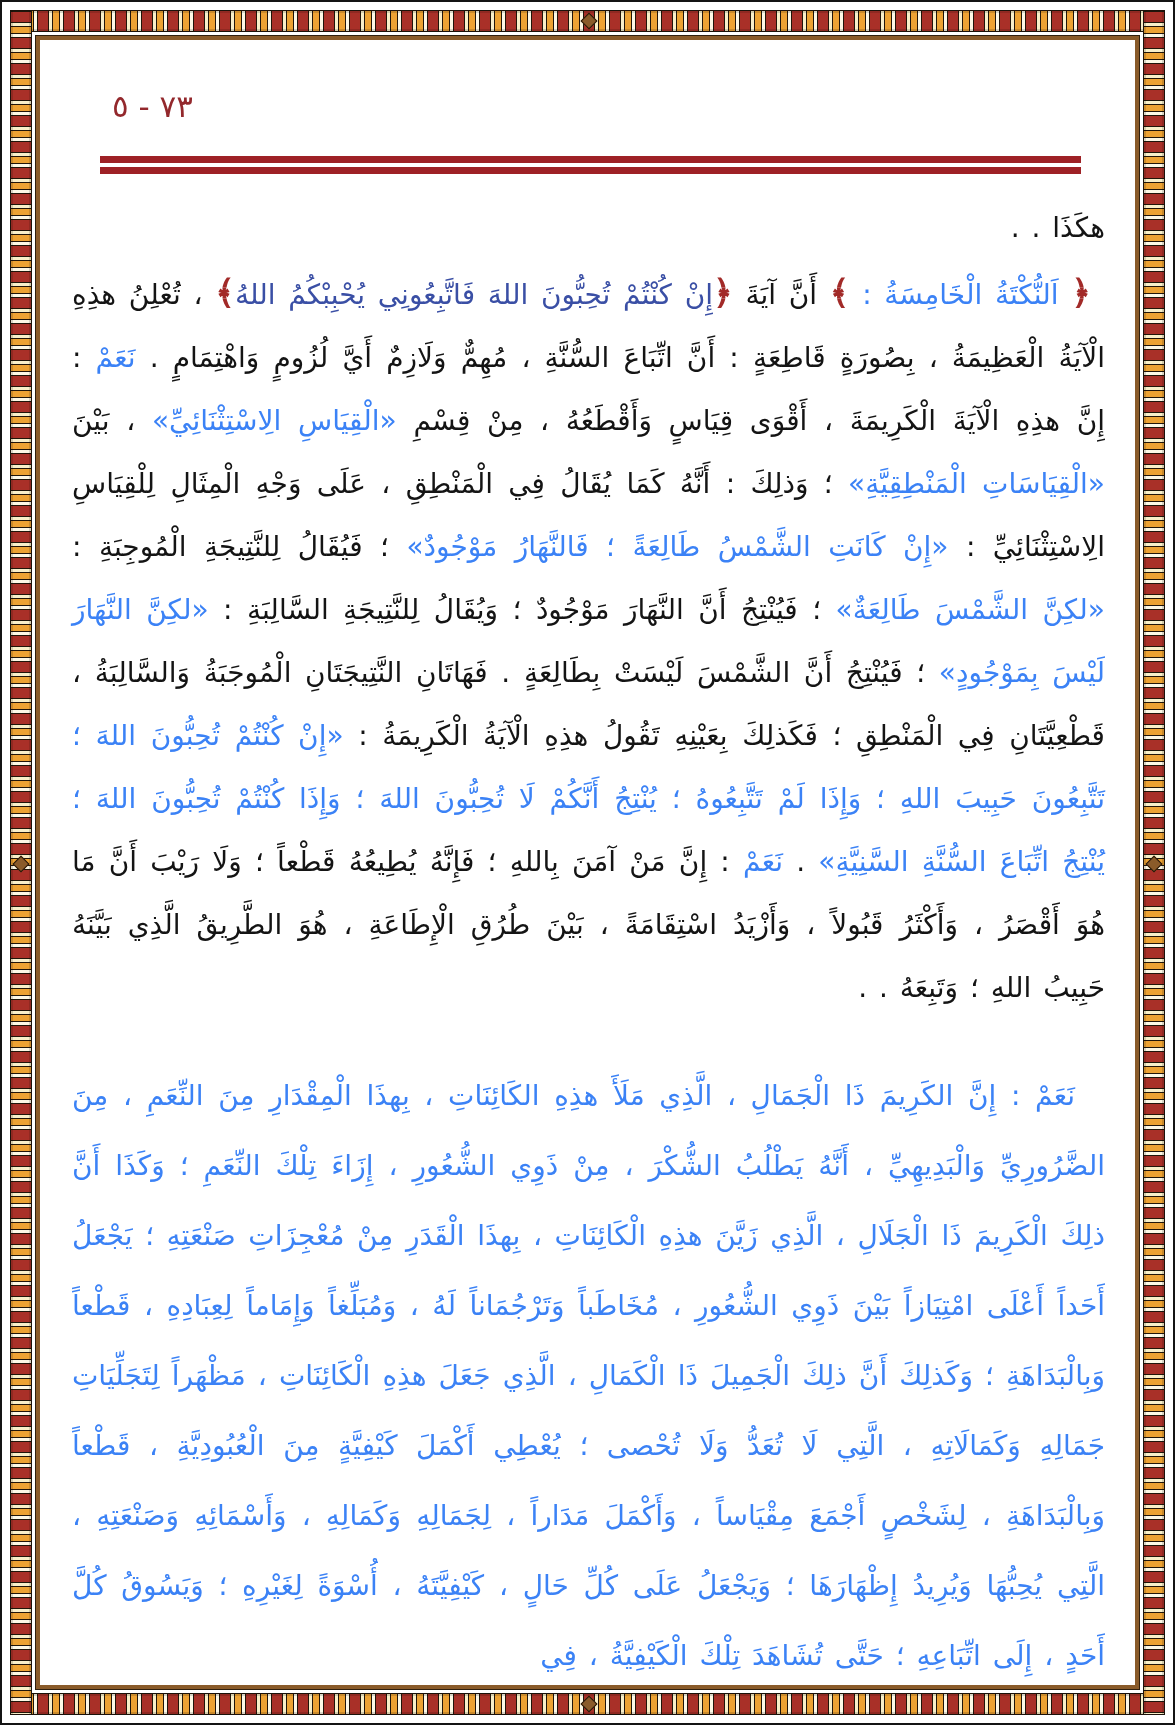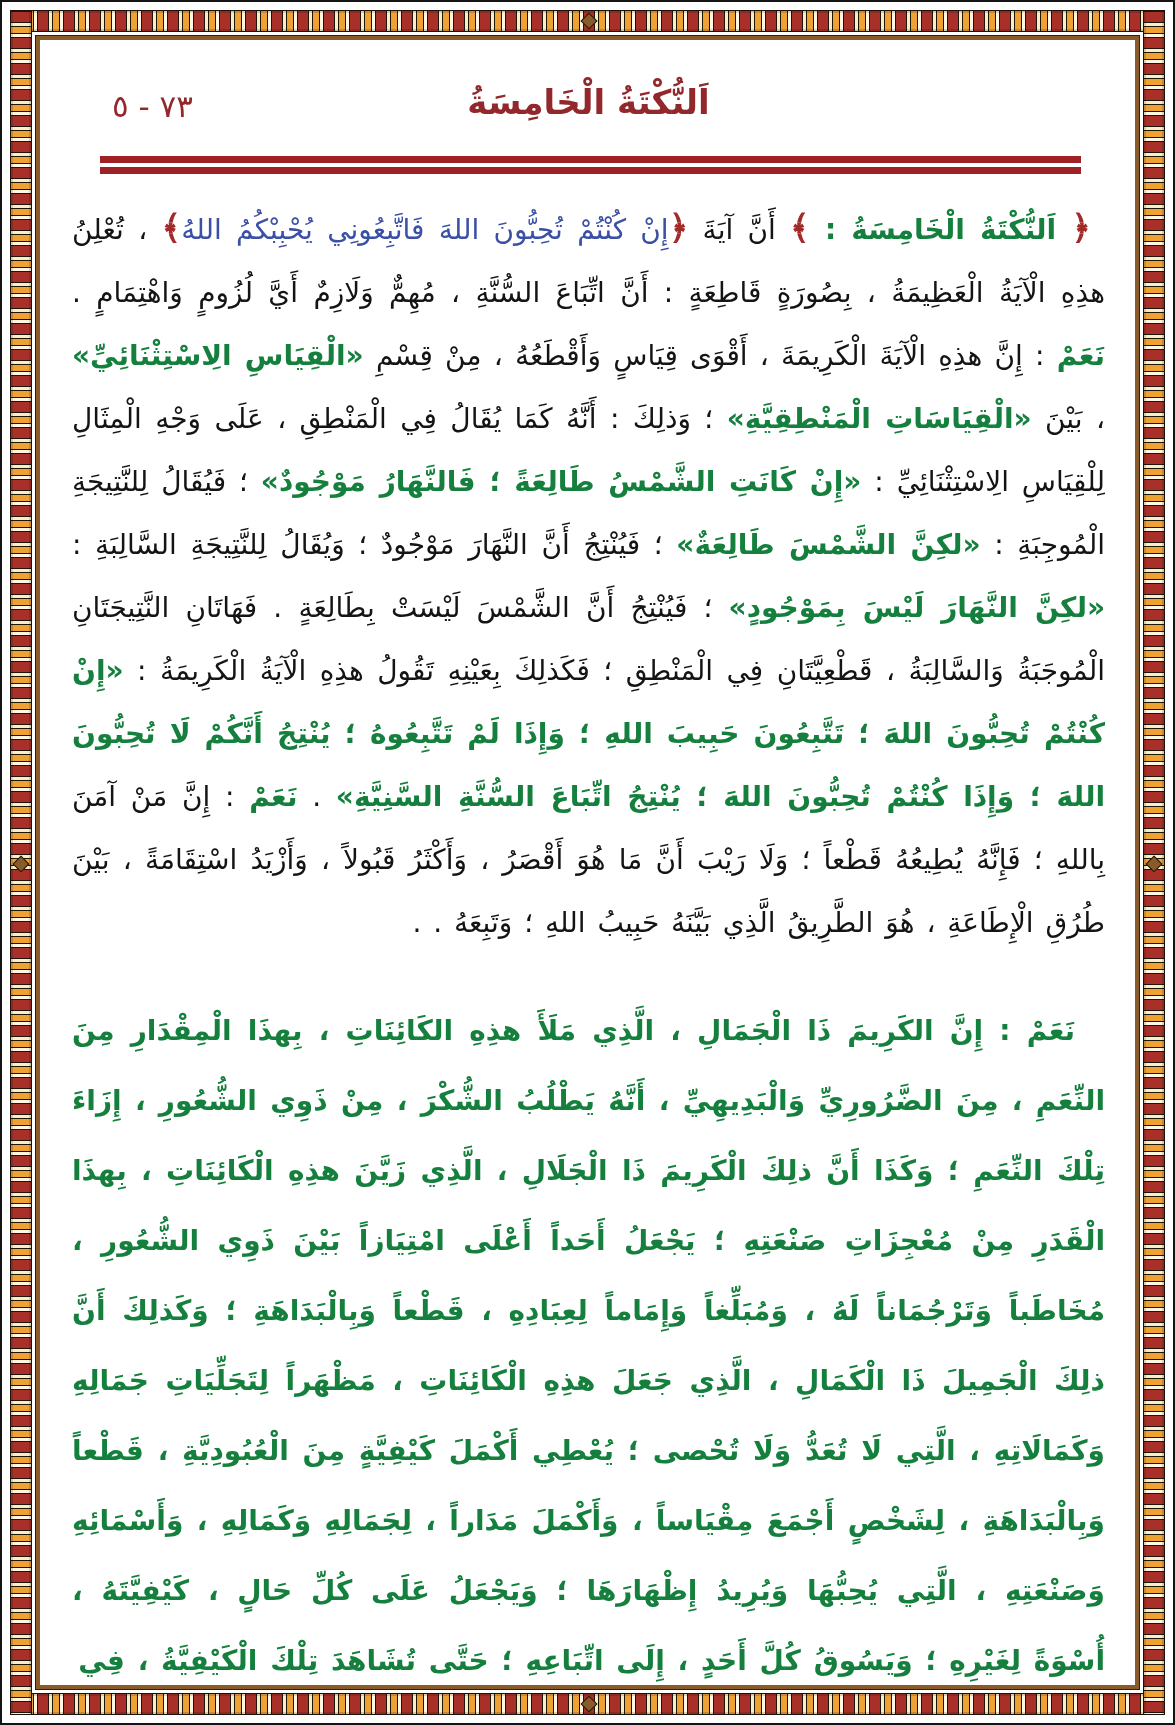--- a/index.html
+++ b/index.html
@@ -90,44 +90,44 @@
     margin:0;
     font-size:28px;
     line-height:63px;
     text-align:justify;
     color:#141414;
     word-spacing:3px;
   }
   .para + .para{margin-top:2px;}
   .para.p-last{margin-top:42px;line-height:70px;}
   .run-black{color:#141414;}
-  .run-red{color:#15803d;font-weight:bold;}
+  .run-red{color:#3b82f6;font-weight:normal;}
   .run-blue{color:#3a4fa5;font-weight:normal;}
   .run-orn{color:#a22a28;font-weight:bold;font-size:1.2em;}
 </style>
 </head>
 <body>
 
 <div class="page">
 
   <div class="chain chain-h chain-top"></div>
   <div class="chain chain-h chain-bottom"></div>
   <div class="chain chain-v chain-left"></div>
   <div class="chain chain-v chain-right"></div>
   <div class="mid-orn top"></div>
   <div class="mid-orn bottom"></div>
   <div class="mid-orn left"></div>
   <div class="mid-orn right"></div>
   <div class="inner-frame"></div>
 
   <div class="content">
     <div class="header">
-      <div class="page-title">اَلنُّكْتَةُ الْخَامِسَةُ</div>
       <div class="page-num">٧٣ - ٥</div>
     </div>
     <div class="double-rule"></div>
     <div class="body-text">
+        <p class="para"><span class="run-black">هكَذَا . .</span></p>
         <p class="para" style="text-indent: 14px;"><span class="run-orn">﴿</span><span class="run-red"> اَلنُّكْتَةُ الْخَامِسَةُ : </span><span class="run-orn">﴾</span><span class="run-black"> أَنَّ آيَةَ </span><span class="run-orn">﴿</span><span class="run-blue">إِنْ كُنْتُمْ تُحِبُّونَ اللهَ فَاتَّبِعُونِي يُحْبِبْكُمُ اللهُ</span><span class="run-orn">﴾</span><span class="run-black"> ، تُعْلِنُ هذِهِ الْآيَةُ الْعَظِيمَةُ ، بِصُورَةٍ قَاطِعَةٍ : أَنَّ اتِّبَاعَ السُّنَّةِ ، مُهِمٌّ وَلَازِمٌ أَيَّ لُزُومٍ وَاهْتِمَامٍ . </span><span class="run-red">نَعَمْ</span><span class="run-black"> : إِنَّ هذِهِ الْآيَةَ الْكَرِيمَةَ ، أَقْوَى قِيَاسٍ وَأَقْطَعُهُ ، مِنْ قِسْمِ </span><span class="run-red">«الْقِيَاسِ الِاسْتِثْنَائِيِّ»</span><span class="run-black"> ، بَيْنَ </span><span class="run-red">«الْقِيَاسَاتِ الْمَنْطِقِيَّةِ»</span><span class="run-black"> ؛ وَذلِكَ : أَنَّهُ كَمَا يُقَالُ فِي الْمَنْطِقِ ، عَلَى وَجْهِ الْمِثَالِ لِلْقِيَاسِ الِاسْتِثْنَائِيِّ : </span><span class="run-red">«إِنْ كَانَتِ الشَّمْسُ طَالِعَةً ؛ فَالنَّهَارُ مَوْجُودٌ»</span><span class="run-black"> ؛ فَيُقَالُ لِلنَّتِيجَةِ الْمُوجِبَةِ : </span><span class="run-red">«لكِنَّ الشَّمْسَ طَالِعَةٌ»</span><span class="run-black"> ؛ فَيُنْتِجُ أَنَّ النَّهَارَ مَوْجُودٌ ؛ وَيُقَالُ لِلنَّتِيجَةِ السَّالِبَةِ : </span><span class="run-red">«لكِنَّ النَّهَارَ لَيْسَ بِمَوْجُودٍ»</span><span class="run-black"> ؛ فَيُنْتِجُ أَنَّ الشَّمْسَ لَيْسَتْ بِطَالِعَةٍ . فَهَاتَانِ النَّتِيجَتَانِ الْمُوجَبَةُ وَالسَّالِبَةُ ، قَطْعِيَّتَانِ فِي الْمَنْطِقِ ؛ فَكَذلِكَ بِعَيْنِهِ تَقُولُ هذِهِ الْآيَةُ الْكَرِيمَةُ : </span><span class="run-red">«إِنْ كُنْتُمْ تُحِبُّونَ اللهَ ؛ تَتَّبِعُونَ حَبِيبَ اللهِ ؛ وَإِذَا لَمْ تَتَّبِعُوهُ ؛ يُنْتِجُ أَنَّكُمْ لَا تُحِبُّونَ اللهَ ؛ وَإِذَا كُنْتُمْ تُحِبُّونَ اللهَ ؛ يُنْتِجُ اتِّبَاعَ السُّنَّةِ السَّنِيَّةِ»</span><span class="run-black"> . </span><span class="run-red">نَعَمْ</span><span class="run-black"> : إِنَّ مَنْ آمَنَ بِاللهِ ؛ فَإِنَّهُ يُطِيعُهُ قَطْعاً ؛ وَلَا رَيْبَ أَنَّ مَا هُوَ أَقْصَرُ ، وَأَكْثَرُ قَبُولاً ، وَأَزْيَدُ اسْتِقَامَةً ، بَيْنَ طُرُقِ الْإِطَاعَةِ ، هُوَ الطَّرِيقُ الَّذِي بَيَّنَهُ حَبِيبُ اللهِ ؛ وَتَبِعَهُ . .</span></p>
         <p class="para p-last" style="text-indent: 30px;"><span class="run-red">نَعَمْ : إِنَّ الكَرِيمَ ذَا الْجَمَالِ ، الَّذِي مَلَأَ هذِهِ الكَائِنَاتِ ، بِهذَا الْمِقْدَارِ مِنَ النِّعَمِ ، مِنَ الضَّرُورِيِّ وَالْبَدِيهِيِّ ، أَنَّهُ يَطْلُبُ الشُّكْرَ ، مِنْ ذَوِي الشُّعُورِ ، إِزَاءَ تِلْكَ النِّعَمِ ؛ وَكَذَا أَنَّ ذلِكَ الْكَرِيمَ ذَا الْجَلَالِ ، الَّذِي زَيَّنَ هذِهِ الْكَائِنَاتِ ، بِهذَا الْقَدَرِ مِنْ مُعْجِزَاتِ صَنْعَتِهِ ؛ يَجْعَلُ أَحَداً أَعْلَى امْتِيَازاً بَيْنَ ذَوِي الشُّعُورِ ، مُخَاطَباً وَتَرْجُمَاناً لَهُ ، وَمُبَلِّغاً وَإِمَاماً لِعِبَادِهِ ، قَطْعاً وَبِالْبَدَاهَةِ ؛ وَكَذلِكَ أَنَّ ذلِكَ الْجَمِيلَ ذَا الْكَمَالِ ، الَّذِي جَعَلَ هذِهِ الْكَائِنَاتِ ، مَظْهَراً لِتَجَلِّيَاتِ جَمَالِهِ وَكَمَالَاتِهِ ، الَّتِي لَا تُعَدُّ وَلَا تُحْصى ؛ يُعْطِي أَكْمَلَ كَيْفِيَّةٍ مِنَ الْعُبُودِيَّةِ ، قَطْعاً وَبِالْبَدَاهَةِ ، لِشَخْصٍ أَجْمَعَ مِقْيَاساً ، وَأَكْمَلَ مَدَاراً ، لِجَمَالِهِ وَكَمَالِهِ ، وَأَسْمَائِهِ وَصَنْعَتِهِ ، الَّتِي يُحِبُّهَا وَيُرِيدُ إِظْهَارَهَا ؛ وَيَجْعَلُ عَلَى كُلِّ حَالٍ ، كَيْفِيَّتَهُ ، أُسْوَةً لِغَيْرِهِ ؛ وَيَسُوقُ كُلَّ أَحَدٍ ، إِلَى اتِّبَاعِهِ ؛ حَتَّى تُشَاهَدَ تِلْكَ الْكَيْفِيَّةُ ، فِي</span></p>
       </div>
   </div>
 
 </div>
 
 </body></html>

